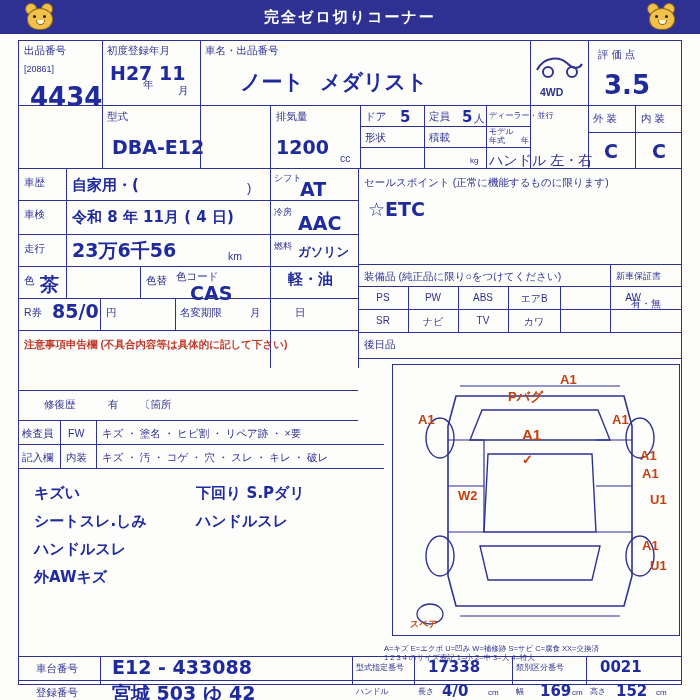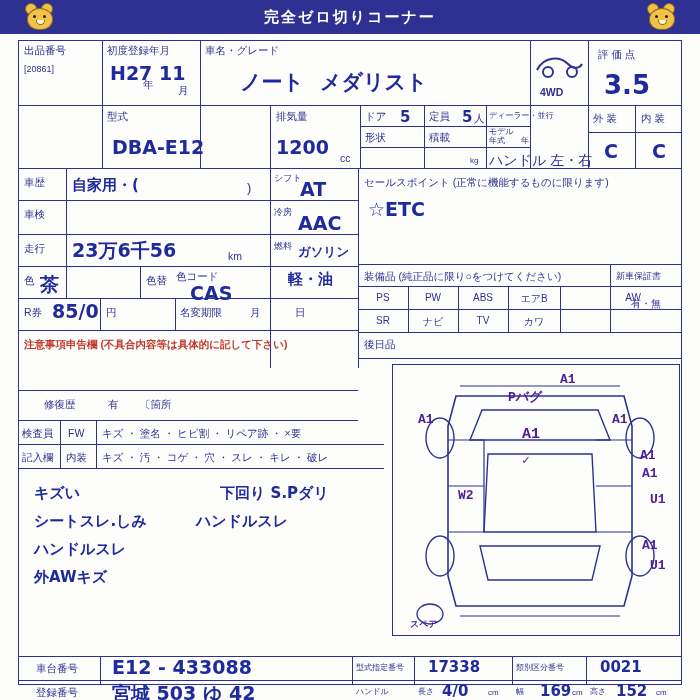--- a/index.html
+++ b/index.html
@@ -59,21 +59,21 @@
   .hw{ font-size:19px; font-weight:bold; }
   .hw-s{ font-size:15px; font-weight:bold;}
   .hw-xs{ font-size:12.5px; font-weight:bold;}
   .big{ font-size:26px; font-weight:bold; }
   .vline{position:absolute;background:#2e3192;width:1px;}
   .hline{position:absolute;background:#2e3192;height:1px;}
 
   
   .diagram{position:absolute;left:396px;top:366px;width:288px;height:270px;}
   .diagram svg{position:absolute;left:0;top:0}
-  .dlabel{position:absolute;font-family:Liberation Mono, monospace;color:#4c1d95;font-size:13px;font-weight:bold}
+  .dlabel{position:absolute;font-family:Liberation Sans, sans-serif;color:#c2410c;font-size:13px;font-weight:bold}
 
   .legend{
     position:absolute;left:384px;top:644px;width:300px;font-size:7.5px;color:#2e3192;line-height:1.25;
   }
   .cellhdr{position:absolute;font-size:10px;color:#2e3192;text-align:center;}
 </style>
 </head>
 <body>
 
 <div class="sheet">
@@ -106,27 +106,28 @@
 
   <div class="vline" style="left:102px;top:40px;height:128px;"></div>
   <div class="vline" style="left:200px;top:40px;height:128px;"></div>
   <div class="vline" style="left:530px;top:40px;height:128px;"></div>
   <div class="vline" style="left:588px;top:40px;height:128px;"></div>
   <div class="vline" style="left:635px;top:105px;height:63px;"></div>
   <div class="hline" style="left:588px;top:132px;width:94px;"></div>
 
   <div class="lbl" style="left:24px;top:44px;">出品番号</div>
   <div class="lbl" style="left:24px;top:64px;font-size:9px;">[20861]</div>
+  <div class="hand big" style="left:30px;top:82px;">4434</div>
 
   <div class="lbl" style="left:107px;top:44px;">初度登録年月</div>
   <div class="hand hw" style="left:110px;top:62px;">H27 11</div>
   <div class="lbl" style="left:143px;top:78px;">年</div>
   <div class="lbl" style="left:178px;top:84px;">月</div>
 
-  <div class="lbl" style="left:205px;top:44px;">車名・グレード</div>
+  <div class="lbl" style="left:205px;top:44px;">車名・出品番号</div>
   <div class="hand hw" style="left:240px;top:68px;font-size:21px;">ノート</div>
   <div class="hand hw" style="left:320px;top:68px;font-size:21px;">メダリスト</div>
 
   <div style="position:absolute;left:534px;top:52px;width:50px;height:40px;">
     <svg width="50" height="30" viewBox="0 0 50 30">
       <path d="M3 18 C 10 4, 26 4, 34 12 C 40 18, 46 16, 48 12" stroke="#2e3192" fill="none" stroke-width="2"></path>
       <circle cx="14" cy="20" r="5" fill="none" stroke="#2e3192" stroke-width="2"></circle>
       <circle cx="38" cy="20" r="5" fill="none" stroke="#2e3192" stroke-width="2"></circle>
     </svg>
   </div>
@@ -180,20 +181,21 @@
   <div class="hline" style="left:18px;top:330px;width:340px;"></div>
   <div class="vline" style="left:140px;top:266px;height:32px;"></div>
   <div class="vline" style="left:100px;top:298px;height:32px;"></div>
   <div class="vline" style="left:175px;top:298px;height:32px;"></div>
 
   <div class="lbl" style="left:24px;top:176px;">車歴</div>
   <div class="hand hw-s" style="left:72px;top:176px;">自家用・(</div>
   <div class="lbl" style="left:247px;top:180px;font-size:13px;">)</div>
 
   <div class="lbl" style="left:24px;top:208px;">車検</div>
+  <div class="hand hw-s" style="left:72px;top:208px;">令和 8 年  11月 ( 4 日)</div>
 
   <div class="lbl" style="left:24px;top:242px;">走行</div>
   <div class="hand hw" style="left:72px;top:238px;">23万6千56</div>
   <div class="lbl" style="left:228px;top:250px;">km</div>
 
   <div class="lbl" style="left:24px;top:274px;">色</div>
   <div class="hand hw" style="left:40px;top:272px;">茶</div>
   <div class="lbl" style="left:146px;top:274px;">色替</div>
   <div class="lbl" style="left:176px;top:270px;">色コード</div>
   <div class="hand hw" style="left:190px;top:282px;">CAS</div>
@@ -229,21 +231,21 @@
   <div class="lbl" style="left:68px;top:427px;">FW</div>
   <div class="lbl" style="left:102px;top:427px;">キズ ・ 塗名 ・ ヒビ割 ・ リペア跡 ・ ×要</div>
   <div class="lbl" style="left:22px;top:451px;">記入欄</div>
   <div class="lbl" style="left:66px;top:451px;">内装</div>
   <div class="lbl" style="left:102px;top:451px;">キズ ・ 汚 ・ コゲ ・ 穴 ・ スレ ・ キレ ・ 破レ</div>
 
   <div class="hand hw-s" style="left:34px;top:484px;">キズい</div>
   <div class="hand hw-s" style="left:34px;top:512px;">シートスレ.しみ</div>
   <div class="hand hw-s" style="left:34px;top:540px;">ハンドルスレ</div>
   <div class="hand hw-s" style="left:34px;top:568px;">外AWキズ</div>
-  <div class="hand hw-s" style="left:196px;top:484px;margin-left:24px;">下回り S.Pダリ</div>
+  <div class="hand hw-s" style="left:196px;top:484px;">下回り S.Pダリ</div>
   <div class="hand hw-s" style="left:196px;top:512px;">ハンドルスレ</div>
 
   <div class="vline" style="left:358px;top:168px;height:200px;"></div>
   <div class="hline" style="left:358px;top:264px;width:324px;"></div>
   <div class="lbl" style="left:364px;top:176px;">セールスポイント (正常に機能するものに限ります)</div>
   <div class="hand hw" style="left:368px;top:198px;">☆ETC</div>
 
   <div class="lbl" style="left:364px;top:270px;">装備品 (純正品に限り○をつけてください)</div>
   <div class="vline" style="left:610px;top:264px;height:68px;"></div>
   <div class="lbl" style="left:616px;top:270px;font-size:9px;">新車保証書</div>
@@ -303,20 +305,24 @@
     <div class="dlabel" style="left:126px;top:86px;">✓</div>
     <div class="dlabel" style="left:244px;top:82px;">A1</div>
     <div class="dlabel" style="left:246px;top:100px;">A1</div>
     <div class="dlabel" style="left:254px;top:126px;">U1</div>
     <div class="dlabel" style="left:62px;top:122px;">W2</div>
     <div class="dlabel" style="left:246px;top:172px;">A1</div>
     <div class="dlabel" style="left:254px;top:192px;">U1</div>
     <div class="dlabel" style="left:14px;top:252px;font-size:9px;">スペア</div>
   </div>
 
+  <div class="legend">
+    <div>A=キズ   E=エクボ  U=凹み   W=補修跡   S=サビ   C=腐食   XX=交換済</div>
+    <div>1 2 3 4 のサイズ表記  1=小   2=中   3=大   4=特大</div>
+  </div>
 
   <div class="hline" style="left:18px;top:656px;width:664px;"></div>
   <div class="hline" style="left:18px;top:680px;width:664px;"></div>
   <div class="vline" style="left:18px;top:656px;height:29px;"></div>
   <div class="vline" style="left:100px;top:656px;height:29px;"></div>
   <div class="vline" style="left:352px;top:656px;height:29px;"></div>
   <div class="vline" style="left:414px;top:656px;height:29px;"></div>
   <div class="vline" style="left:512px;top:656px;height:29px;"></div>
   <div class="vline" style="left:586px;top:656px;height:29px;"></div>
 

